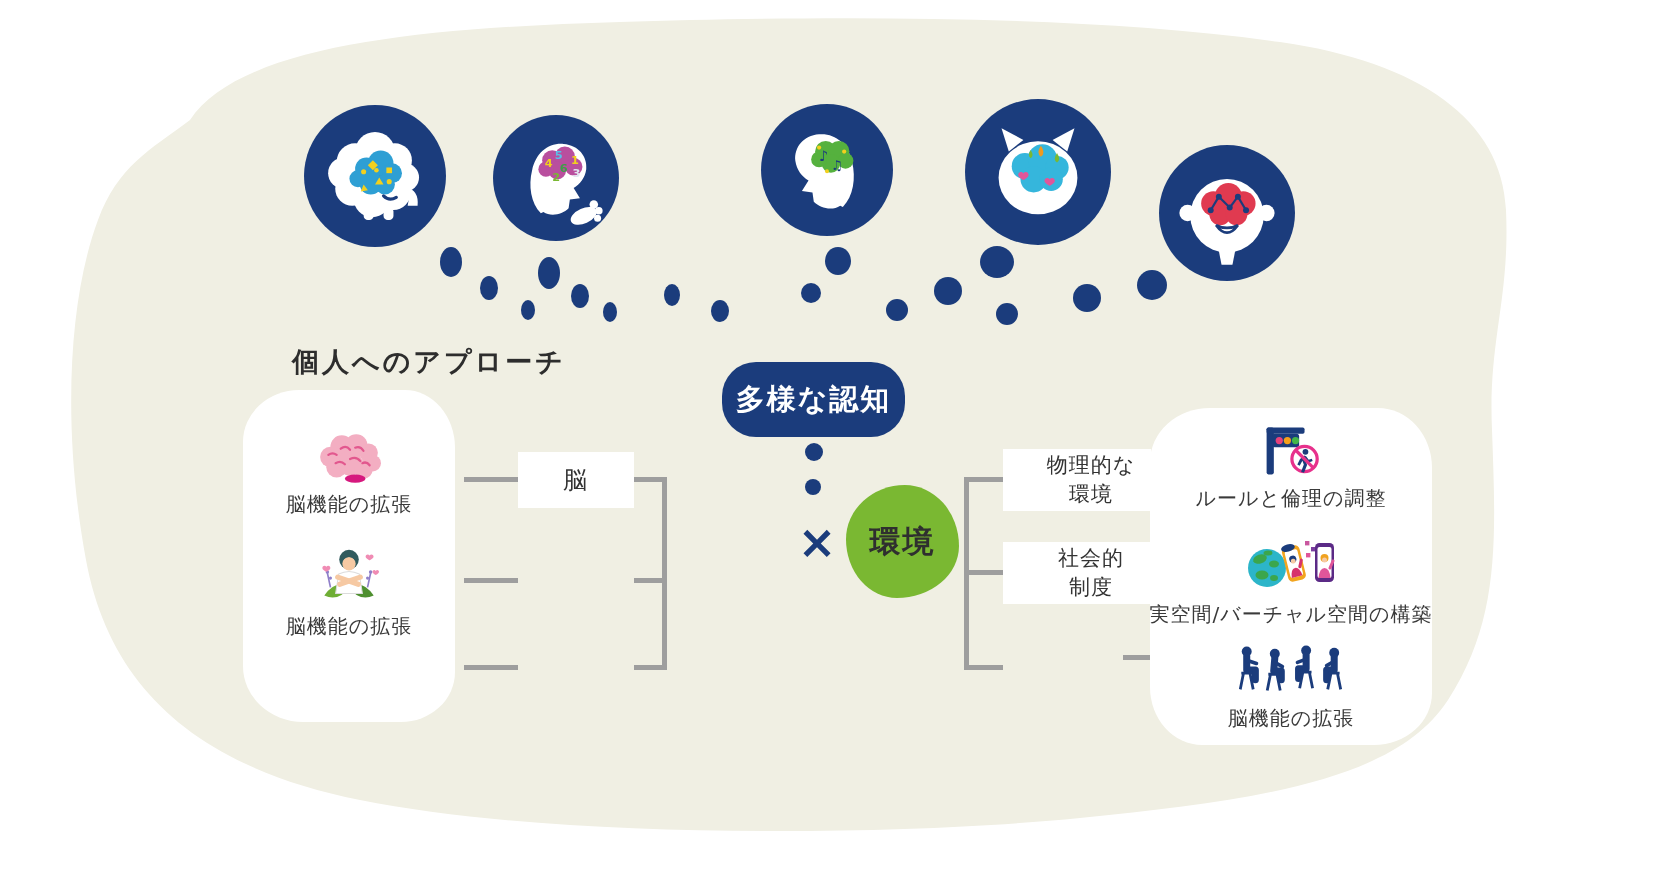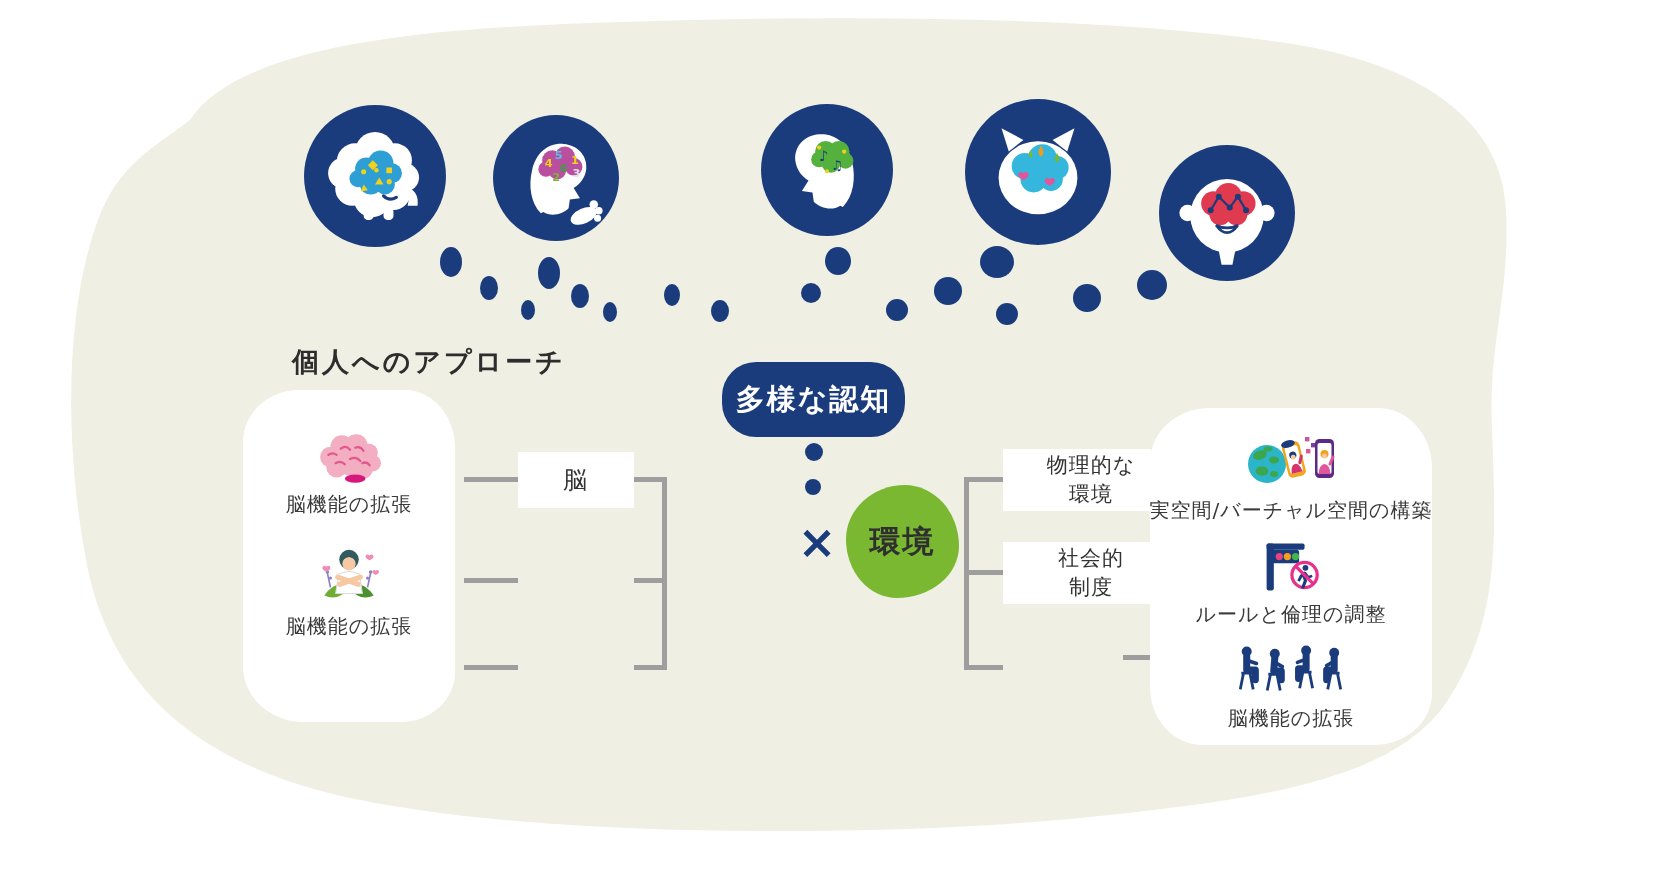--- a/index.html
+++ b/index.html
@@ -303,20 +303,40 @@
           <path d="M54 13 c-1.5 -2.2 -4.4 -0.6 -3.8 1.6 c0.5 1.7 3.8 3.3 3.8 3.3 c0 0 3.3 -1.6 3.8 -3.3 c0.6 -2.2 -2.3 -3.8 -3.8 -1.6 z"></path>
           <path d="M60 28 c-1.2 -1.8 -3.6 -0.5 -3.1 1.3 c0.4 1.4 3.1 2.7 3.1 2.7 c0 0 2.7 -1.3 3.1 -2.7 c0.5 -1.8 -1.9 -3.1 -3.1 -1.3 z"></path>
         </g>
       </svg>
       <div class="lbl">脳機能の拡張</div>
     </div>
   </div>
 
   <div class="panel panel-right">
 
+    <div class="panel-item" style="margin-top:14px">
+      <svg viewBox="0 0 74 62" style="width:88px;height:56px">
+        <g fill="#1b3c7c">
+          <rect x="10" y="6" width="8" height="52" rx="2"></rect>
+          <rect x="10" y="6" width="42" height="7" rx="2"></rect>
+          <rect x="16" y="13" width="30" height="15" rx="3"></rect>
+        </g>
+        <circle cx="24" cy="20.5" r="4" fill="#e8417c"></circle>
+        <circle cx="33" cy="20.5" r="4" fill="#f5a01a"></circle>
+        <circle cx="42" cy="20.5" r="4" fill="#44b649"></circle>
+        <circle cx="52" cy="41" r="14" fill="#fff" stroke="#e7318c" stroke-width="3.6"></circle>
+        <g fill="#1b3c7c">
+          <circle cx="53" cy="33" r="3.2"></circle>
+          <path d="M52 37 l-5 4 l-3 6 l2.6 1.4 l3 -5.4 l1.6 4 l-3 8 l3.2 1.2 l3.4 -8.6 l-1.4 -5 l4 2 l3.6 -1.4 l-1 -2.4 l-3.4 1 l-2.6 -3.6 z"></path>
+        </g>
+        <line x1="42" y1="31" x2="62" y2="51" stroke="#e7318c" stroke-width="3.6"></line>
+      </svg>
+      <div class="lbl">ルールと倫理の調整</div>
+    </div>
+
     <div class="panel-item" style="margin-top:16px">
       <svg viewBox="0 0 92 66" style="width:118px;height:66px">
         <circle cx="22" cy="40" r="19" fill="#2cb5c9"></circle>
         <g fill="#3ba64c">
           <ellipse cx="15" cy="31" rx="7" ry="4.5" transform="rotate(-18 15 31)"></ellipse>
           <ellipse cx="29" cy="36" rx="5" ry="3.4"></ellipse>
           <ellipse cx="17" cy="47" rx="6.5" ry="4.5"></ellipse>
           <ellipse cx="29" cy="50" rx="4" ry="3"></ellipse>
           <ellipse cx="23" cy="25" rx="4.5" ry="2.6"></ellipse>
         </g>
@@ -335,40 +355,20 @@
           <rect x="61" y="25" width="4.4" height="4.4" fill="#e0569a"></rect>
         </g>
         <rect x="70" y="15" width="19" height="39" rx="4.5" fill="#5b2a86"></rect>
         <rect x="72.5" y="19" width="14" height="31" rx="2" fill="#fff"></rect>
         <circle cx="79.5" cy="30" r="4" fill="#f0a21f"></circle>
         <circle cx="79.5" cy="32" r="2.5" fill="#f6c9a3"></circle>
         <path d="M73.5 50 q1 -10 6 -10 q5 0 6 10 z" fill="#e0569a"></path>
         <line x1="85" y1="40" x2="88" y2="33" stroke="#e0569a" stroke-width="3" stroke-linecap="round"></line>
       </svg>
       <div class="lbl">実空間/バーチャル空間の構築</div>
-    </div>
-
-    <div class="panel-item" style="margin-top:14px">
-      <svg viewBox="0 0 74 62" style="width:88px;height:56px">
-        <g fill="#1b3c7c">
-          <rect x="10" y="6" width="8" height="52" rx="2"></rect>
-          <rect x="10" y="6" width="42" height="7" rx="2"></rect>
-          <rect x="16" y="13" width="30" height="15" rx="3"></rect>
-        </g>
-        <circle cx="24" cy="20.5" r="4" fill="#e8417c"></circle>
-        <circle cx="33" cy="20.5" r="4" fill="#f5a01a"></circle>
-        <circle cx="42" cy="20.5" r="4" fill="#44b649"></circle>
-        <circle cx="52" cy="41" r="14" fill="#fff" stroke="#e7318c" stroke-width="3.6"></circle>
-        <g fill="#1b3c7c">
-          <circle cx="53" cy="33" r="3.2"></circle>
-          <path d="M52 37 l-5 4 l-3 6 l2.6 1.4 l3 -5.4 l1.6 4 l-3 8 l3.2 1.2 l3.4 -8.6 l-1.4 -5 l4 2 l3.6 -1.4 l-1 -2.4 l-3.4 1 l-2.6 -3.6 z"></path>
-        </g>
-        <line x1="42" y1="31" x2="62" y2="51" stroke="#e7318c" stroke-width="3.6"></line>
-      </svg>
-      <div class="lbl">ルールと倫理の調整</div>
     </div>
 
     <div class="panel-item" style="margin-top:16px">
       <svg viewBox="0 0 96 50" style="width:104px;height:54px">
         <g fill="#1b3c7c" stroke="#1b3c7c">
           <g>
             <circle cx="7" cy="7" r="4.6" stroke="none"></circle>
             <path d="M7 11 L7 24 L15 24 L15 33" fill="none" stroke-width="6.5" stroke-linecap="round" stroke-linejoin="round"></path>
             <line x1="7" y1="15" x2="16" y2="18" stroke-width="3.4" stroke-linecap="round"></line>
             <path d="M2 27 L12 27 M4 27 L1 42 M10 27 L13 42" fill="none" stroke-width="2.6"></path>

